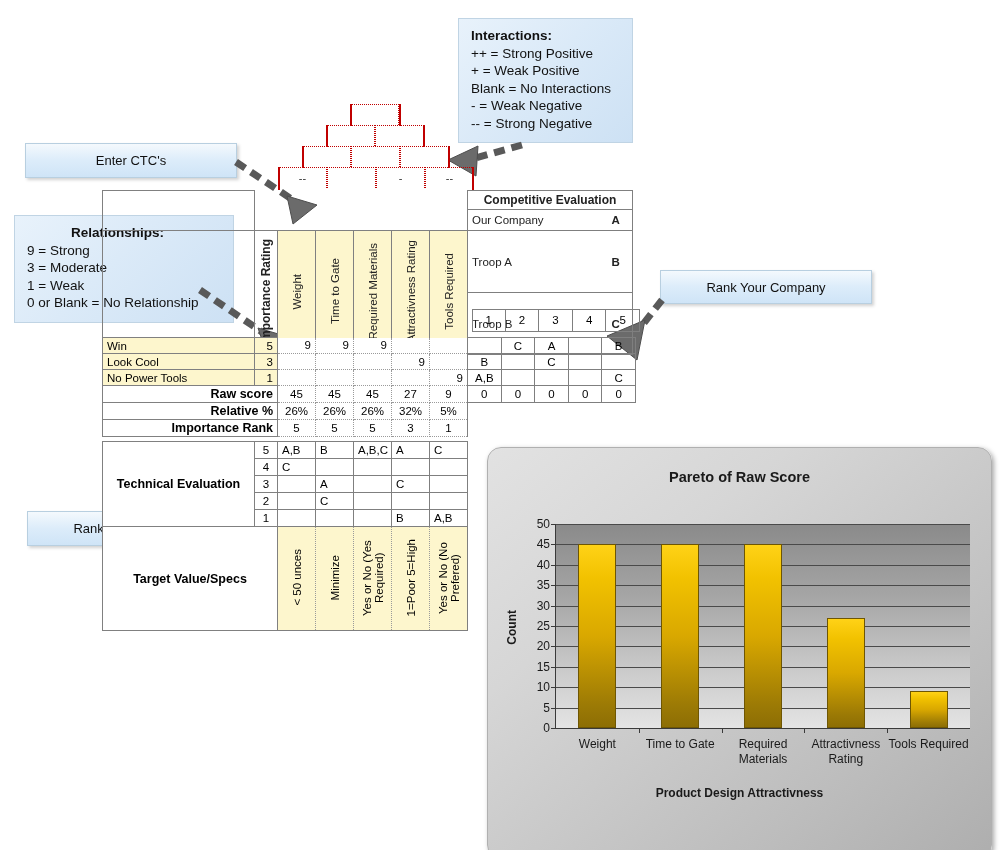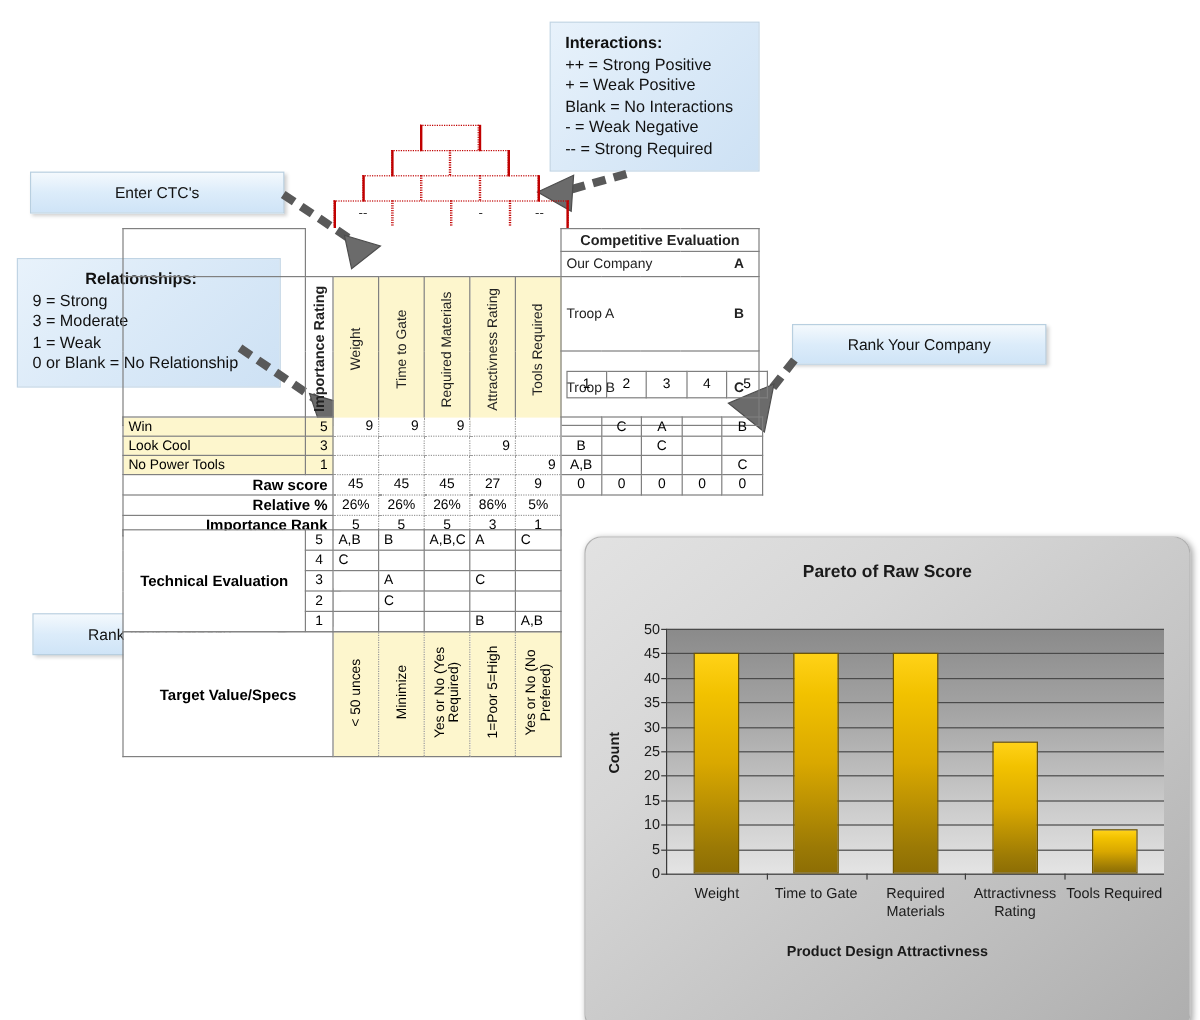--- a/index.html
+++ b/index.html
@@ -120,21 +120,21 @@
 <body>
 
 <div id="root">
 
   <div class="legend" id="legend-interactions" style="left:458px; top:18px; width:175px;">
     <div style="font-weight:bold;">Interactions:</div>
     <div>++ = Strong Positive</div>
     <div>+ = Weak Positive</div>
     <div>Blank = No Interactions</div>
     <div>- = Weak Negative</div>
-    <div>-- = Strong Required</div>
+    <div>-- = Strong Negative</div>
   </div>
 
   <div class="legend" id="legend-relationships" style="left:14px; top:215px; width:220px;">
     <div style="font-weight:bold;padding-left:44px;">Relationships:</div>
     <div>9 = Strong</div>
     <div>3 = Moderate</div>
     <div>1 = Weak</div>
     <div>0 or Blank = No Relationship</div>
   </div>
 
@@ -254,21 +254,21 @@
 
 
   <div style="position:absolute; left:472px; top:309px; width:168px; height:23px; display:flex;">
     <div class="solid c" style="width:33.6px; line-height:21px; font-size:11.5px;">1</div>
     <div class="solid c" style="width:33.6px; line-height:21px; font-size:11.5px; border-left:none;">2</div>
     <div class="solid c" style="width:33.6px; line-height:21px; font-size:11.5px; border-left:none;">3</div>
     <div class="solid c" style="width:33.6px; line-height:21px; font-size:11.5px; border-left:none;">4</div>
     <div class="solid c" style="width:33.6px; line-height:21px; font-size:11.5px; border-left:none;">5</div>
   </div>
 
-  <table style="position:absolute; left:102px; top:347px; border-collapse:collapse; font-size:11.5px;">
+  <table style="position:absolute; left:102px; top:337px; border-collapse:collapse; font-size:11.5px;">
     <colgroup>
       <col style="width:152px">
         <col style="width:23px">
       <col style="width:38px">
         <col style="width:38px">
         <col style="width:38px">
         <col style="width:38px">
         <col style="width:38px">
       <col style="width:33.6px">
         <col style="width:33.6px">
@@ -335,21 +335,21 @@
       <td class="solid c">0</td>
       <td class="solid c">0</td>
       <td class="solid c">0</td>
     </tr>
 
     <tr>
       <td colspan="2" class="ob wh r bold" style="height:17px; font-size:12.5px;">Relative %</td>
       <td class="dt wh c">26%</td>
       <td class="dt wh c">26%</td>
       <td class="dt wh c">26%</td>
-      <td class="dt wh c">86%</td>
+      <td class="dt wh c">32%</td>
       <td class="dt wh c" style="border-right:1px solid #7f7f7f;">5%</td>
       <td colspan="5"></td>
     </tr>
 
     <tr>
       <td colspan="2" class="ob wh r bold" style="height:17px; font-size:12.5px;">Importance Rank</td>
       <td class="dt wh c">5</td>
       <td class="dt wh c">5</td>
       <td class="dt wh c">5</td>
       <td class="dt wh c">3</td>

